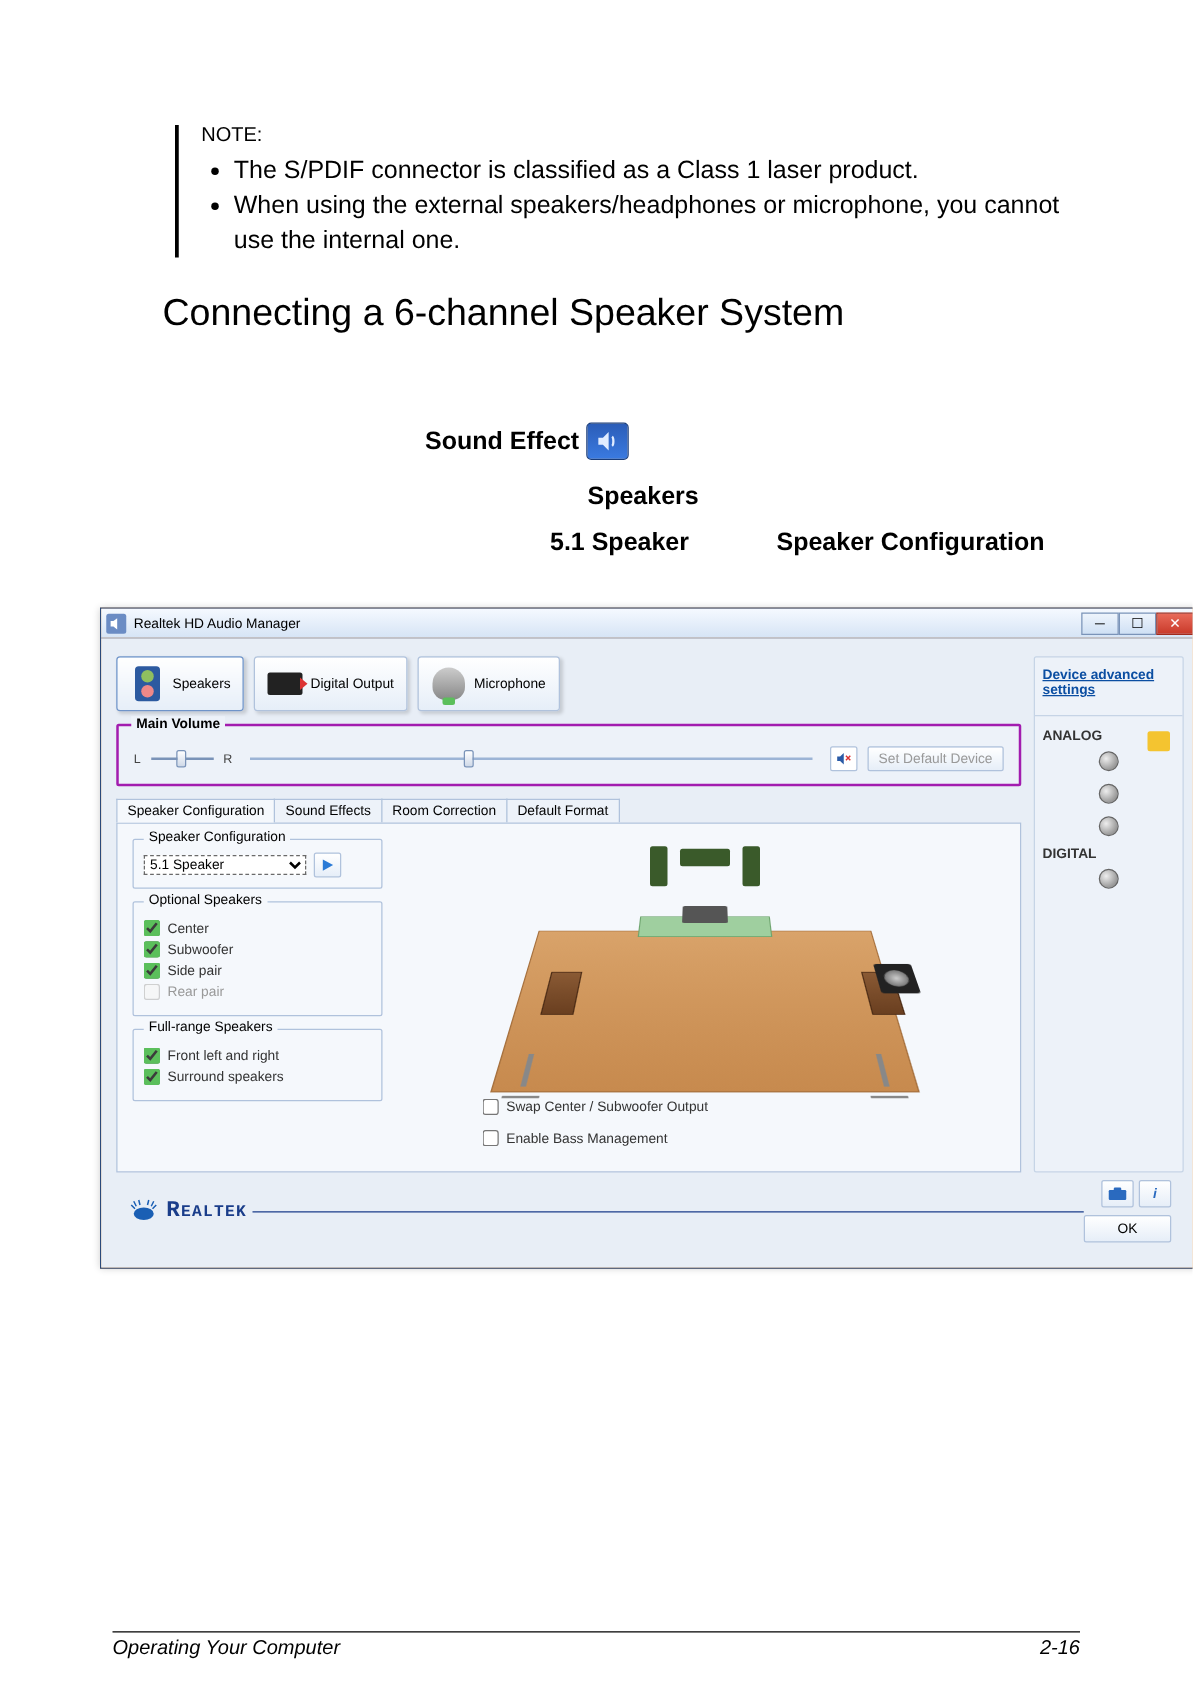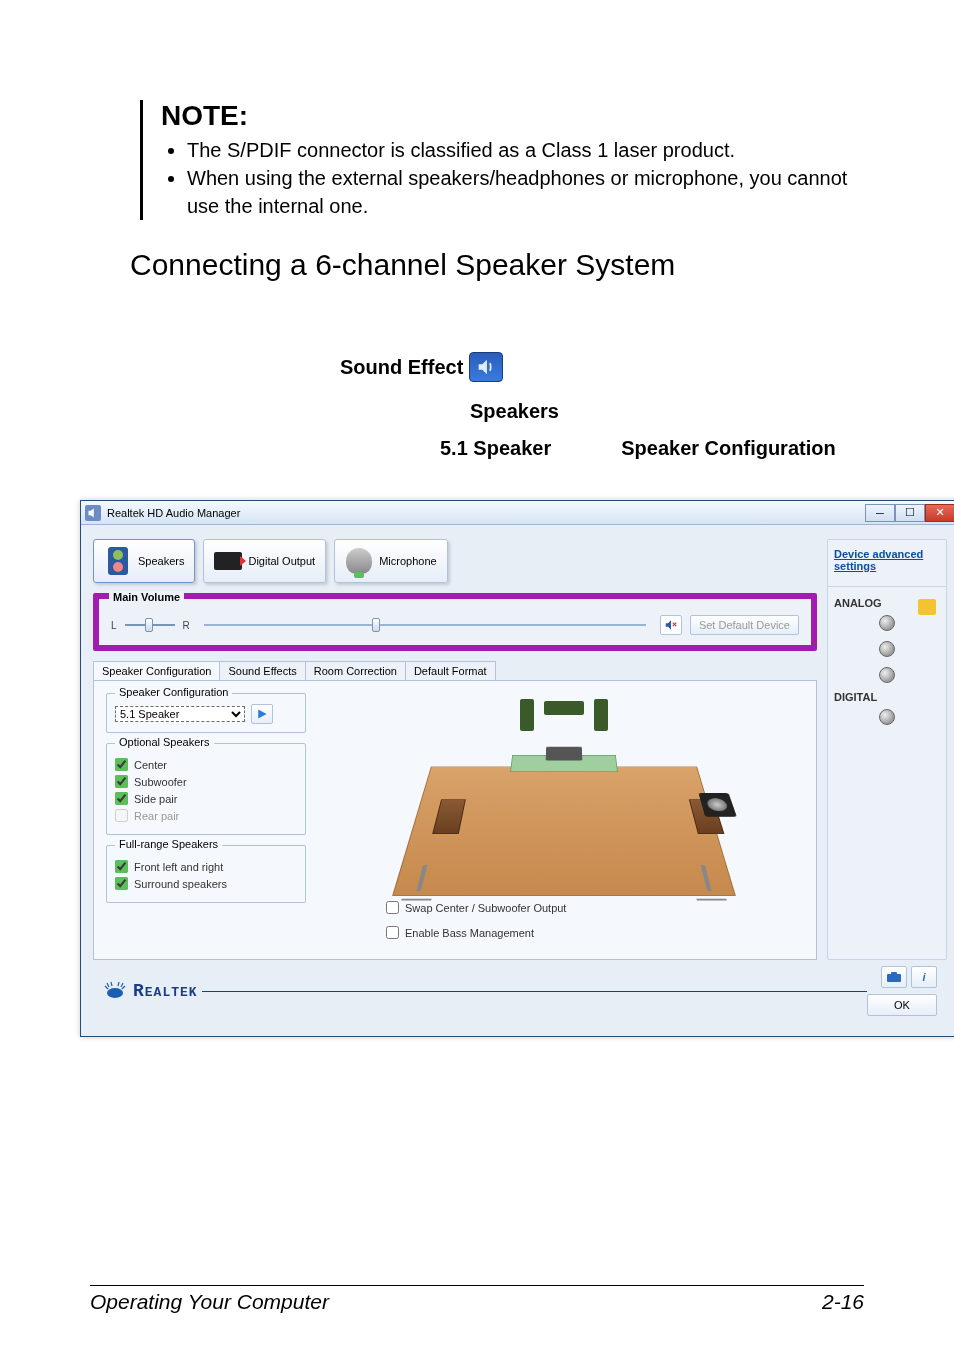--- a/index.html
+++ b/index.html
@@ -9,21 +9,21 @@
     font-family: Arial, sans-serif;
     background: #fff;
     position: relative;
     padding: 100px 90px 40px 140px;
   }
   .note-block {
     border-left: 3px solid #000;
     padding-left: 18px;
     margin-bottom: 28px;
   }
-  .note-title { font-weight: bold; font-size: 28px; margin-bottom: 4px; }
+  .note-title { font-weight: normal; font-size: 16px; margin-bottom: 4px; }
   .note-list { list-style: disc; padding-left: 26px; font-size: 20px; line-height: 1.4; }
   .section-heading { font-size: 30px; font-weight: normal; margin: 6px 0 40px -10px; }
   .inline-instructions { margin-left: 200px; margin-top: 70px; margin-bottom: 32px; }
   .instr-row { display: flex; align-items: center; margin-bottom: 18px; font-size: 20px; font-weight: bold; }
   .sound-icon {
     display:inline-flex; width:34px; height:30px;
     background: linear-gradient(#2b5db8,#3a7ae0);
     border:1px solid #1a3d7a; border-radius:4px; margin-left:6px;
     align-items:center; justify-content:center;
   }
@@ -75,21 +75,21 @@
   .audio-jack { width:20px; height:28px; border-radius:3px; background:#2c5aa0; position:relative; }
   .audio-jack::before,.audio-jack::after{ content:""; position:absolute; left:5px; width:10px; height:10px; border-radius:50%; background:#8fbf5f;}
   .audio-jack::before{ top:3px;}
   .audio-jack::after{ top:15px; background:#e88; }
   .dig-icon{ width:30px;height:18px;background:#222;border-radius:2px;position:relative;}
   .dig-icon::after{content:"";position:absolute;right:-4px;top:4px;width:0;height:0;border-top:5px solid transparent;border-bottom:5px solid transparent;border-left:6px solid #d33;}
   .mic-icon{ width:26px;height:26px;border-radius:50% 50% 40% 40%; background:linear-gradient(#ccc,#888); position:relative;}
   .mic-icon::after{content:"";position:absolute;left:8px;bottom:-4px;width:10px;height:6px;background:#5bbf5b;border-radius:2px;}
 
   
-  .groupbox { border:6px solid #a21caf; border-radius:2px; padding:16px 12px 10px; position:relative; margin-bottom:10px; background:#edf2f9; }
+  .groupbox { border:2px solid #a21caf; border-radius:2px; padding:16px 12px 10px; position:relative; margin-bottom:10px; background:#edf2f9; }
   .gb-title { position:absolute; top:-8px; left:10px; background:#edf2f9; padding:0 4px; font-weight:bold; font-size:11px; }
   .mv-row { display:flex; align-items:center; gap:8px; }
   .ticks { font-size:10px; color:#444; }
   .bal-slider { width:50px; height:14px; position:relative; }
   .bal-slider .track{ position:absolute; top:6px; left:0; right:0; height:2px; background:#7a93b8;}
   .bal-slider .thumb{ position:absolute; top:0; left:20px; width:8px; height:14px; background:linear-gradient(#fff,#cfd9e8); border:1px solid #7a93b8; border-radius:2px;}
   .vol-slider { flex:1; height:14px; position:relative; margin:0 6px; }
   .vol-slider .track{ position:absolute; top:6px; left:0; right:0; height:2px; background:#9cb4d6;}
   .vol-slider .thumb{ position:absolute; top:0; left:38%; width:8px; height:14px; background:linear-gradient(#fff,#cfd9e8); border:1px solid #7a93b8; border-radius:2px;}
   .mute-btn{ width:22px;height:20px;border:1px solid #b0c2dc;background:#fff;border-radius:2px;display:flex;align-items:center;justify-content:center;}
@@ -161,24 +161,24 @@
   .brand .crab svg{ width:24px;height:20px;}
   .brand-name{ font-family: Liberation Mono, monospace; font-variant: small-caps; color:#1a3d8a; font-size:18px; font-weight:bold; letter-spacing:1px;}
   .brand-line{ flex:1; height:1px; background:#1a3d8a; margin-left:4px;}
   .foot-right{ margin-left:auto; display:flex; flex-direction:column; align-items:flex-end; gap:6px;}
   .foot-btns{ display:flex; gap:4px;}
   .sq-btn{ width:26px;height:22px;border:1px solid #b0c2dc;background:linear-gradient(#fff,#e6eef8);border-radius:2px;display:flex;align-items:center;justify-content:center;font-style:italic;color:#2a6abf;font-weight:bold;}
   .ok-btn{ width:70px;height:22px;border:1px solid #b0c2dc;background:linear-gradient(#fff,#e6eef8);border-radius:2px;display:flex;align-items:center;justify-content:center;}
 
   
   .page-footer {
-    position:absolute; left:90px; right:90px; bottom:40px;
+    position:absolute; left:90px; right:90px; bottom:26px;
     border-top:1px solid #000; padding-top:4px;
     display:flex; justify-content:space-between;
-    font-style:italic; font-size:21px;
+    font-style:italic; font-size:16px;
   }
 </style>
 </head>
 <body>
 
 <div class="note-block">
   <div class="note-title">NOTE:</div>
   <ul class="note-list">
     <li>The S/PDIF connector is classified as a Class 1 laser product.</li>
     <li>When using the external speakers/headphones or microphone, you cannot use the internal one.</li>

